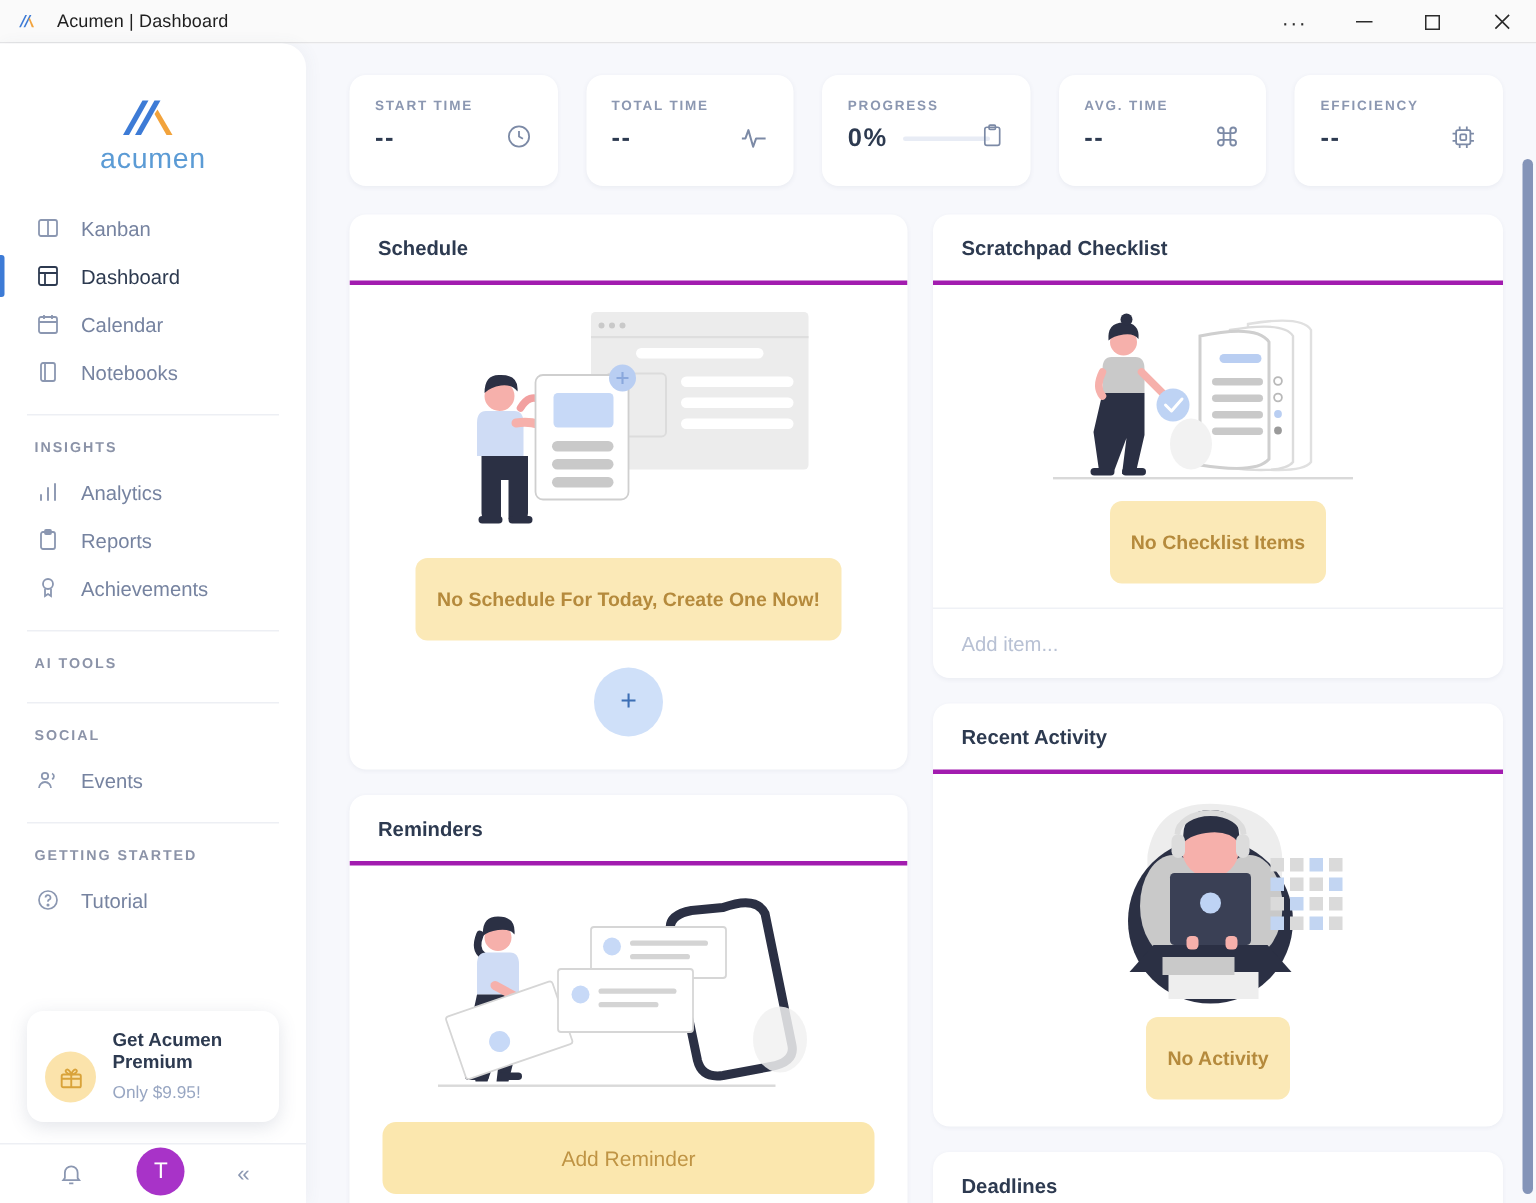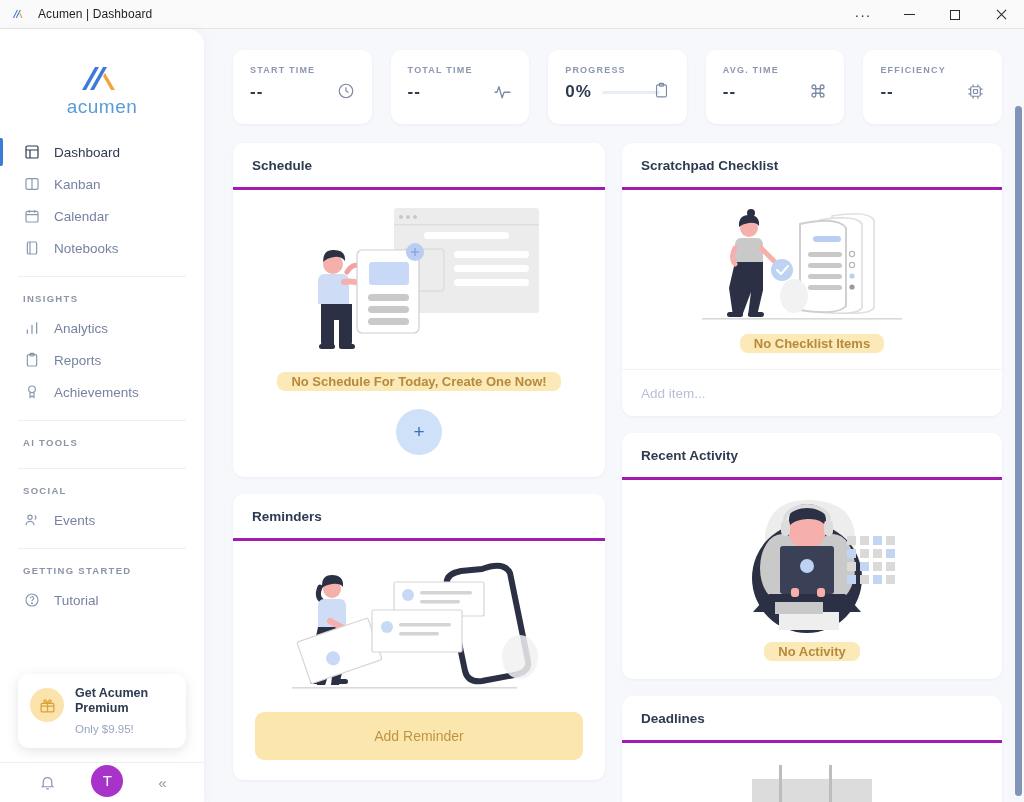--- a/index.html
+++ b/index.html
@@ -60,21 +60,21 @@
   .nav-group-title{
     font-size:9.5px; letter-spacing:1.3px; color:#8b93a8;
     font-weight:700; padding:16px 0 8px 23px;
   }
 
   
   .premium-wrap{ margin-top:auto; padding:0 18px 14px 18px;}
   .premium{
     background:#fff; border-radius:11px;
     box-shadow:0 3px 12px rgba(90,100,130,.17);
-    padding:12px 12px 13px 12px; display:flex; gap:11px; align-items:flex-start;
+    padding:12px 12px 13px 12px; display:flex; gap:11px; align-items:flex-end;
     cursor:pointer;
   }
   .gift{
     width:34px;height:34px;border-radius:50%;
     background:#fbe3ab; display:flex;align-items:center;justify-content:center;
     color:#d9a33a; flex-shrink:0; margin-top:2px;
   }
   .ptitle{ font-size:12.5px; color:#2d3a50; font-weight:700; line-height:15px;}
   .psub{ font-size:11.5px; color:#98a6c2; margin-top:7px;}
 
@@ -123,21 +123,21 @@
   }
   .card-head{
     height:47px; display:flex; align-items:center;
     padding:0 19px; border-bottom:3px solid #a21caf;
     font-size:13.5px; font-weight:700; color:#2d3a50;
   }
   .card-body{ display:flex; flex-direction:column; align-items:center; }
 
   .pill{
     background:#fbe9b7; color:#b58a3c;
-    border-radius:8px; padding:2px 14px;
+    border-radius:8px; padding:20px 14px;
     font-size:13px; font-weight:600; display:inline-block;
   }
   .fab{
     width:46px;height:46px;border-radius:50%;
     background:#cfe0f9; color:#3d6fb5;
     display:flex;align-items:center;justify-content:center;
     font-size:19px; cursor:pointer;
   }
   .addinput{
     border-top:1px solid #eff1f6; height:47px;
@@ -199,38 +199,38 @@
       <svg width="44" height="30" viewBox="0 0 44 30">
         <path d="M2 27 L15 4 L19 4 L6 27 Z" fill="#3d7bd6"></path>
         <path d="M10 27 L23 4 L27 4 L14 27 Z" fill="#3d7bd6"></path>
         <path d="M25 10 L35 27 L31 27 L23 13 Z" fill="#f2a33c"></path>
       </svg>
       <div class="brand-word">acumen</div>
     </div>
 
     <div class="nav">
 
+      <div class="nav-item">
+        <span class="ic">
+          <svg width="16" height="16" viewBox="0 0 24 24" fill="none" stroke="currentColor" stroke-width="1.8">
+            <rect x="3" y="4" width="18" height="16" rx="2"></rect>
+              <path d="M12 4v16"></path>
+          </svg>
+        </span>
+        <span class="nl">Kanban</span>
+      </div>
+
       <div class="nav-item active">
         <span class="ic">
           <svg width="16" height="16" viewBox="0 0 24 24" fill="none" stroke="currentColor" stroke-width="1.8">
             <rect x="3" y="3" width="18" height="18" rx="2"></rect>
               <path d="M3 9h18M9 9v12"></path>
           </svg>
         </span>
         <span class="nl">Dashboard</span>
-      </div>
-
-      <div class="nav-item">
-        <span class="ic">
-          <svg width="16" height="16" viewBox="0 0 24 24" fill="none" stroke="currentColor" stroke-width="1.8">
-            <rect x="3" y="4" width="18" height="16" rx="2"></rect>
-              <path d="M12 4v16"></path>
-          </svg>
-        </span>
-        <span class="nl">Kanban</span>
       </div>
 
       <div class="nav-item">
         <span class="ic">
           <svg width="16" height="16" viewBox="0 0 24 24" fill="none" stroke="currentColor" stroke-width="1.8">
             <rect x="3" y="5" width="18" height="16" rx="2"></rect>
               <path d="M3 10h18M8 3v4M16 3v4"></path>
           </svg>
         </span>
         <span class="nl">Calendar</span>

